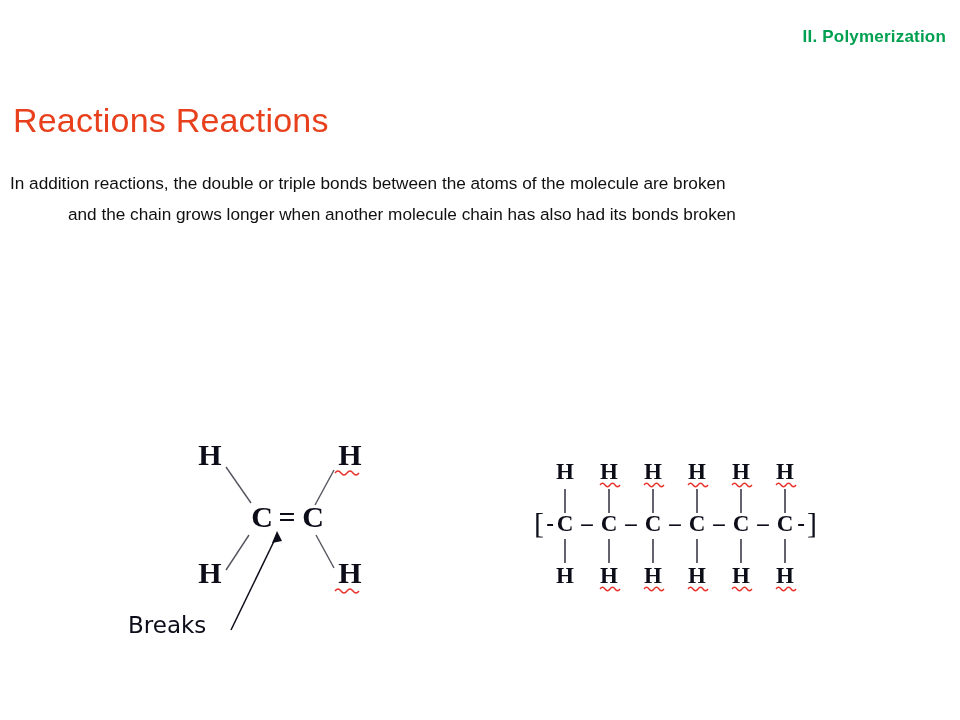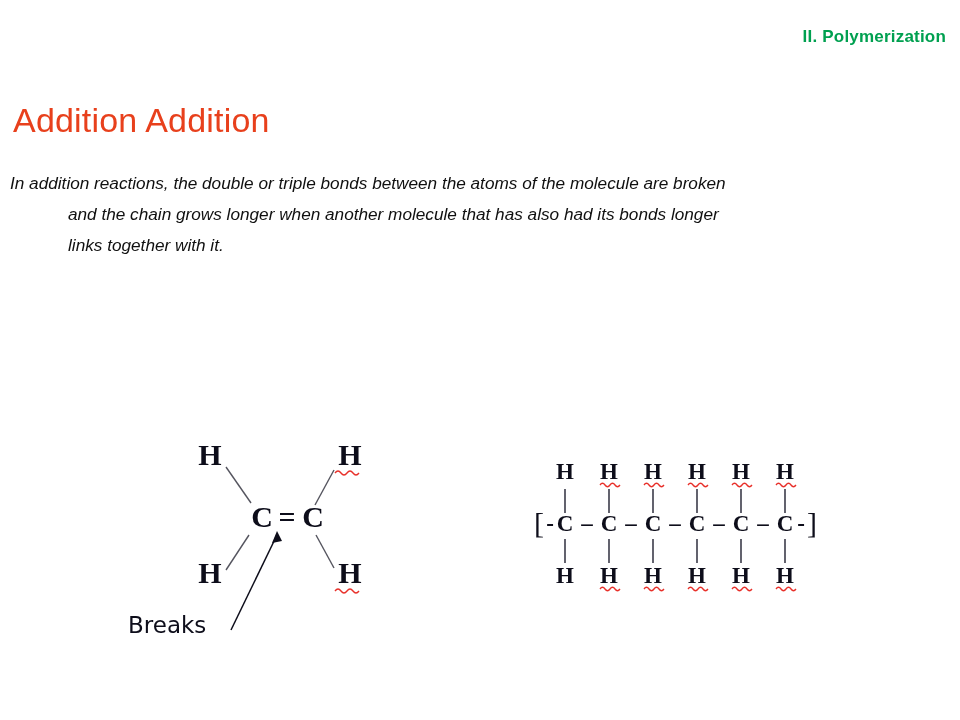--- a/index.html
+++ b/index.html
@@ -47,21 +47,20 @@
     left: 10px;
     width: 930px;
     font-size: 17.2px;
     line-height: 31px;
     color: #101010;
     text-indent: 0;
   }
   .body-block .para-line {
     display: block;
     white-space: nowrap;
-    font-style: italic;
   }
   .body-block .indent {
     padding-left: 58px;
   }
   #para-1 { top: 168px; }
   #para-2 { top: 305px; }
 
   
   #diagram-ethylene {
     position: absolute;
@@ -115,26 +114,25 @@
     font-family: "DejaVu Sans", sans-serif;
     font-size: 23px;
     fill: #0d0d1a;
   }
 </style>
 </head>
 <body>
 
 <div id="slide-header">II. Polymerization</div>
 
-<div id="slide-title">Addition Addition</div>
+<div id="slide-title">Reactions Reactions</div>
 
 <div class="body-block" id="para-1">
   <span class="para-line">In addition reactions, the double or triple bonds between the atoms of the molecule are broken</span>
-  <span class="para-line indent">and the chain grows longer when another molecule that has also had its bonds longer</span>
-  <span class="para-line indent">links together with it.</span>
+  <span class="para-line indent">and the chain grows longer when another molecule chain has also had its bonds broken</span>
 </div>
 
 <div class="body-block" id="para-2">
 </div>
 
 <div id="diagram-ethylene">
   <svg class="diag-svg" width="290" height="235" viewBox="0 0 290 235">
 
     <line class="bond-line-thin" x1="116" y1="42" x2="141" y2="78"></line>
 

